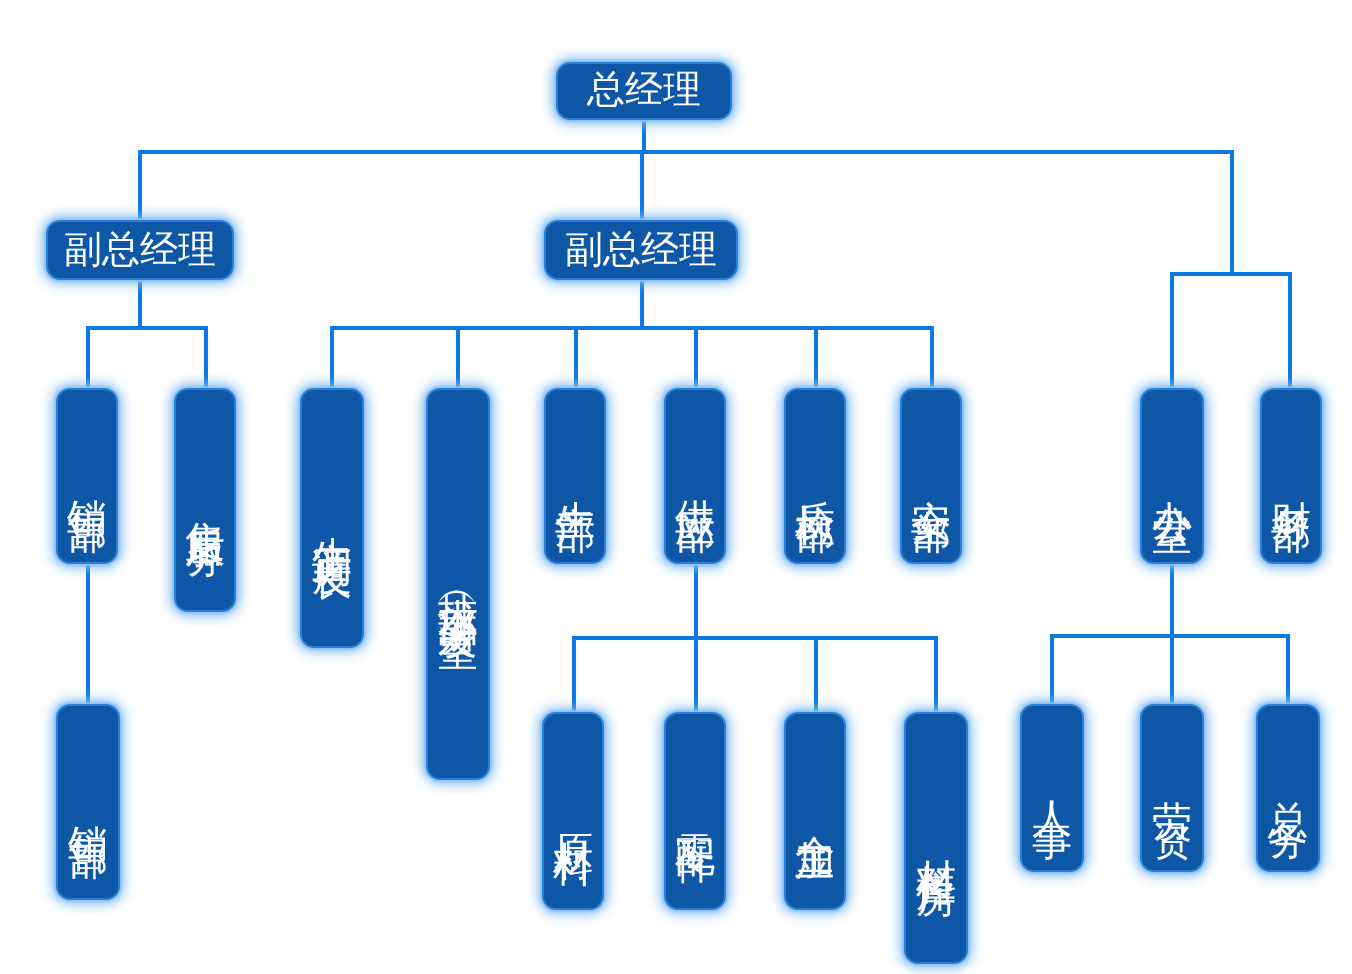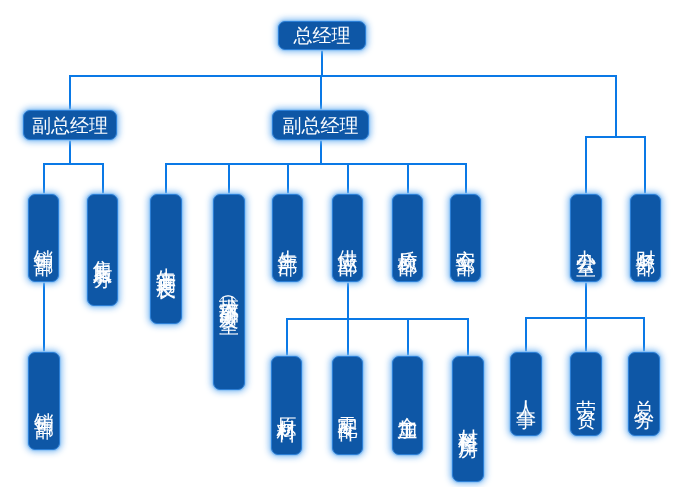--- a/index.html
+++ b/index.html
@@ -61,21 +61,21 @@
   <i class="vl" style="left:347px;top:318px;height:38px"></i>
   <i class="vl" style="left:407px;top:318px;height:38px"></i>
   <i class="vl" style="left:467px;top:318px;height:38px"></i>
 
   <i class="vl" style="left:585px;top:282px;height:35px"></i>
   <i class="hl" style="left:525px;top:317px;width:120px"></i>
   <i class="vl" style="left:525px;top:317px;height:35px"></i>
   <i class="vl" style="left:585px;top:317px;height:35px"></i>
   <i class="vl" style="left:643px;top:317px;height:35px"></i>
 
-  <div class="box" style="left:278px;top:21px;width:88px;height:29px">总经理</div>
+  <div class="box" style="left:278px;top:31px;width:88px;height:29px">总经理</div>
 
   <div class="box" style="left:23px;top:110px;width:94px;height:30px">副总经理</div>
   <div class="box" style="left:272px;top:110px;width:97px;height:30px">副总经理</div>
 
   <div class="box v" style="left:28px;top:194px;width:31px;height:88px">销售部</div>
   <div class="box v" style="left:87px;top:194px;width:31px;height:112px">售后服务</div>
 
   <div class="box v" style="left:150px;top:194px;width:32px;height:130px">生产调度长</div>
   <div class="box v" style="left:213px;top:194px;width:32px;height:196px">技术部（研发室）</div>
   <div class="box v" style="left:272px;top:194px;width:31px;height:88px">生产部</div>

